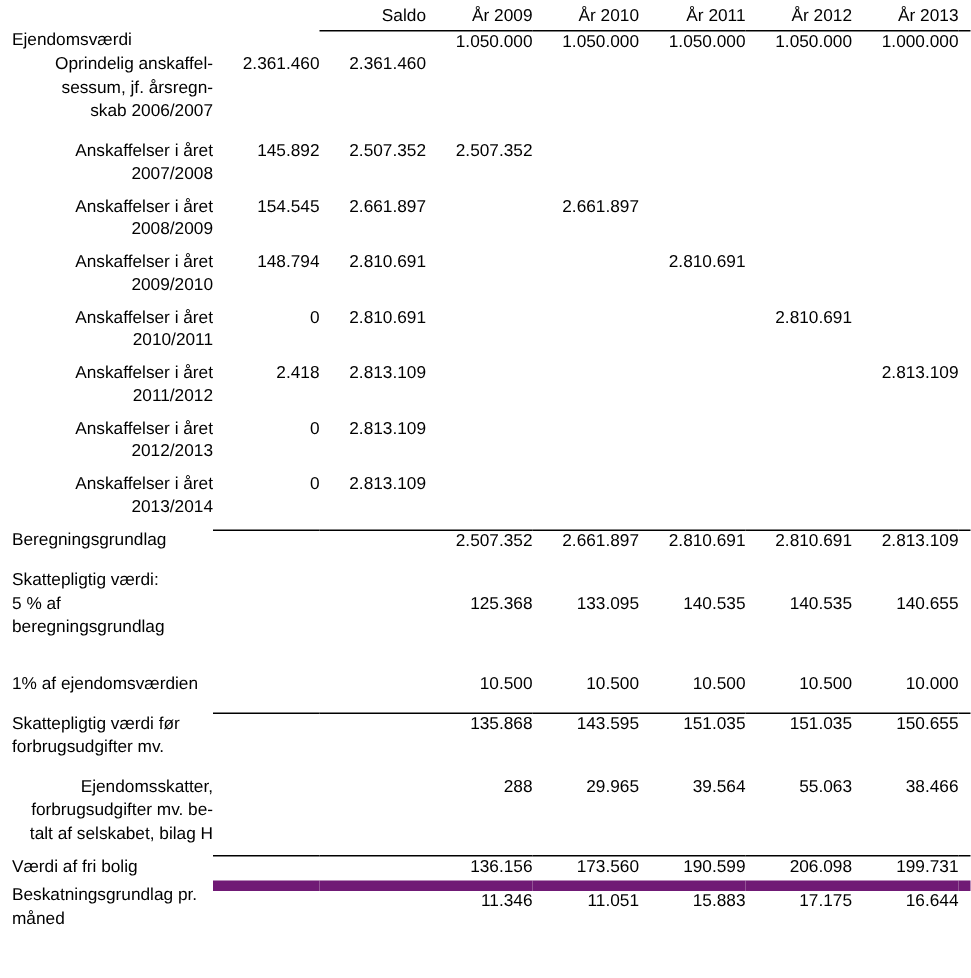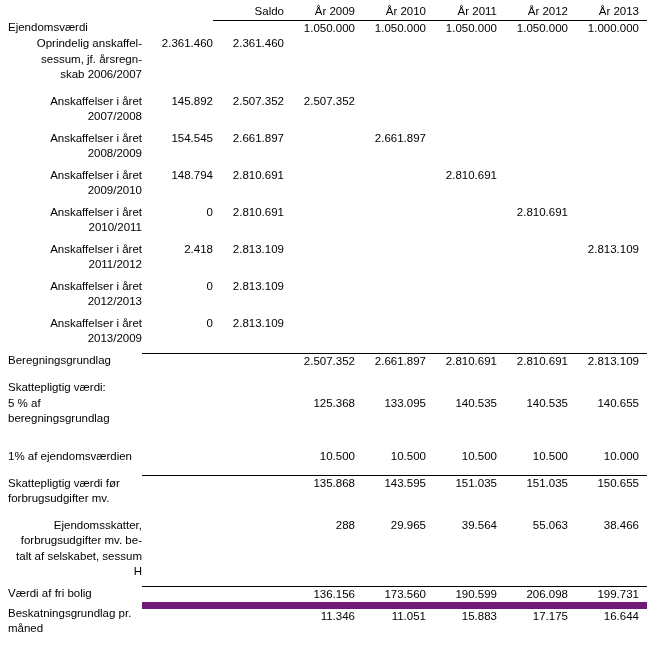--- a/index.html
+++ b/index.html
@@ -250,21 +250,21 @@
         <td class="num">2.813.109</td>
       </tr>
 
       <tr class="spacer-sm">
           <td colspan="9"></td>
         </tr>
 
       <tr>
         <td class="lbl multi">
           <div>Anskaffelser i året</div>
-          <div>2013/2009</div>
+          <div>2013/2014</div>
         </td>
         <td class="num">0</td>
         <td class="num">2.813.109</td>
         <td class="num"></td>
         <td class="num"></td>
         <td class="num"></td>
         <td class="num"></td>
         <td class="num"></td>
         <td class="num"></td>
       </tr>
@@ -348,21 +348,21 @@
         <td class="num">150.655</td>
       </tr>
 
       <tr class="spacer">
           <td colspan="9"></td>
         </tr>
 
       <tr>
         <td class="lbl multi">
           <div>Ejendomsskatter,  forbrugsudgifter mv. be-</div>
-          <div>talt af selskabet, sessum H</div>
+          <div>talt af selskabet, bilag H</div>
         </td>
         <td class="num"></td>
         <td class="num"></td>
         <td class="num">288</td>
         <td class="num">29.965</td>
         <td class="num">39.564</td>
         <td class="num">55.063</td>
         <td class="num">38.466</td>
         <td class="num">59.189</td>
       </tr>

